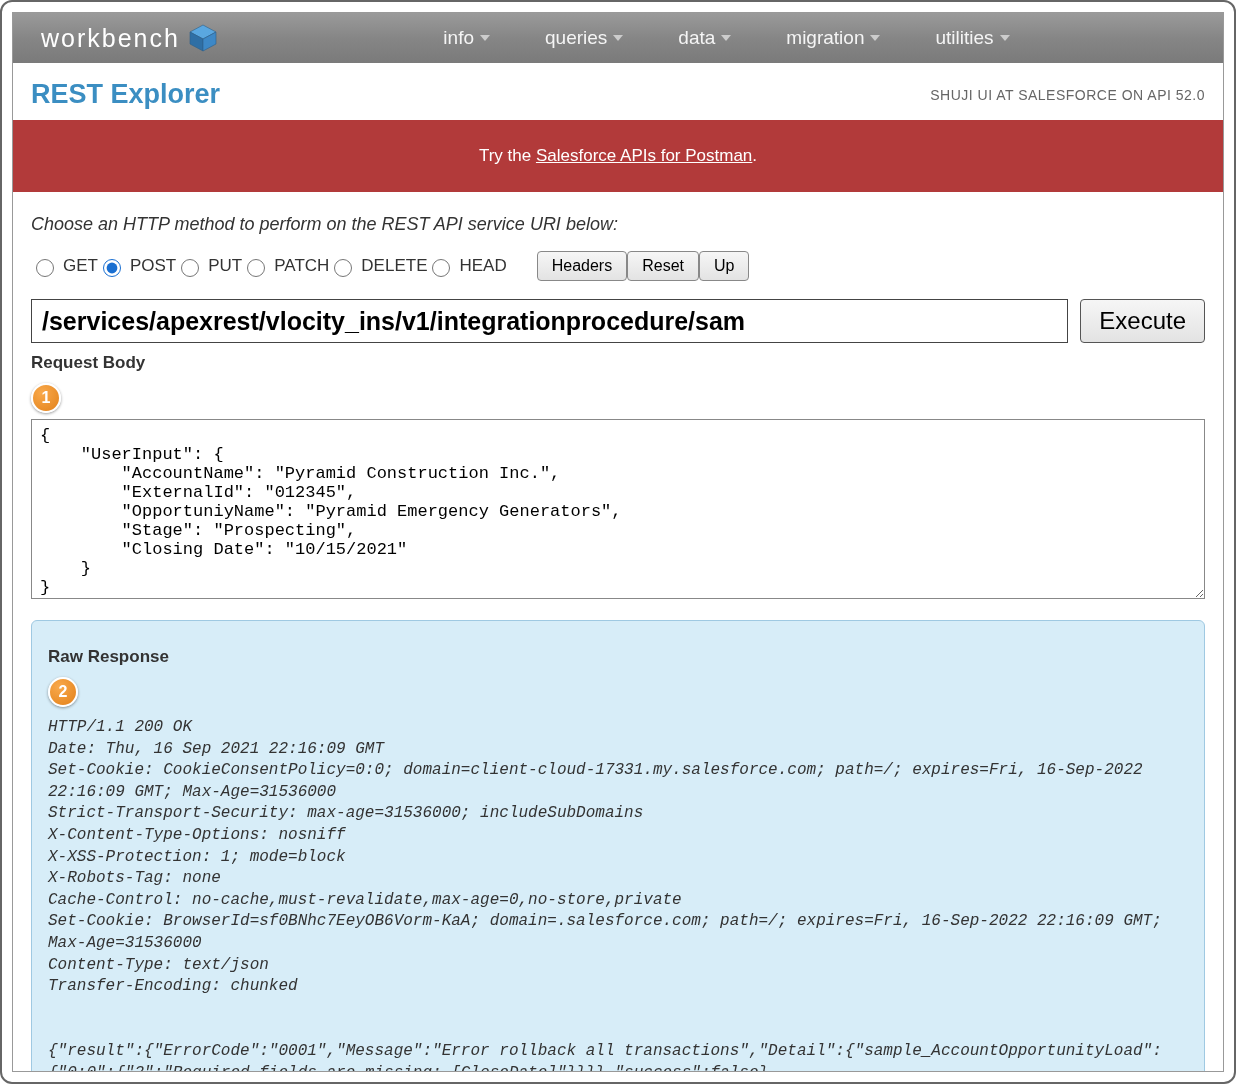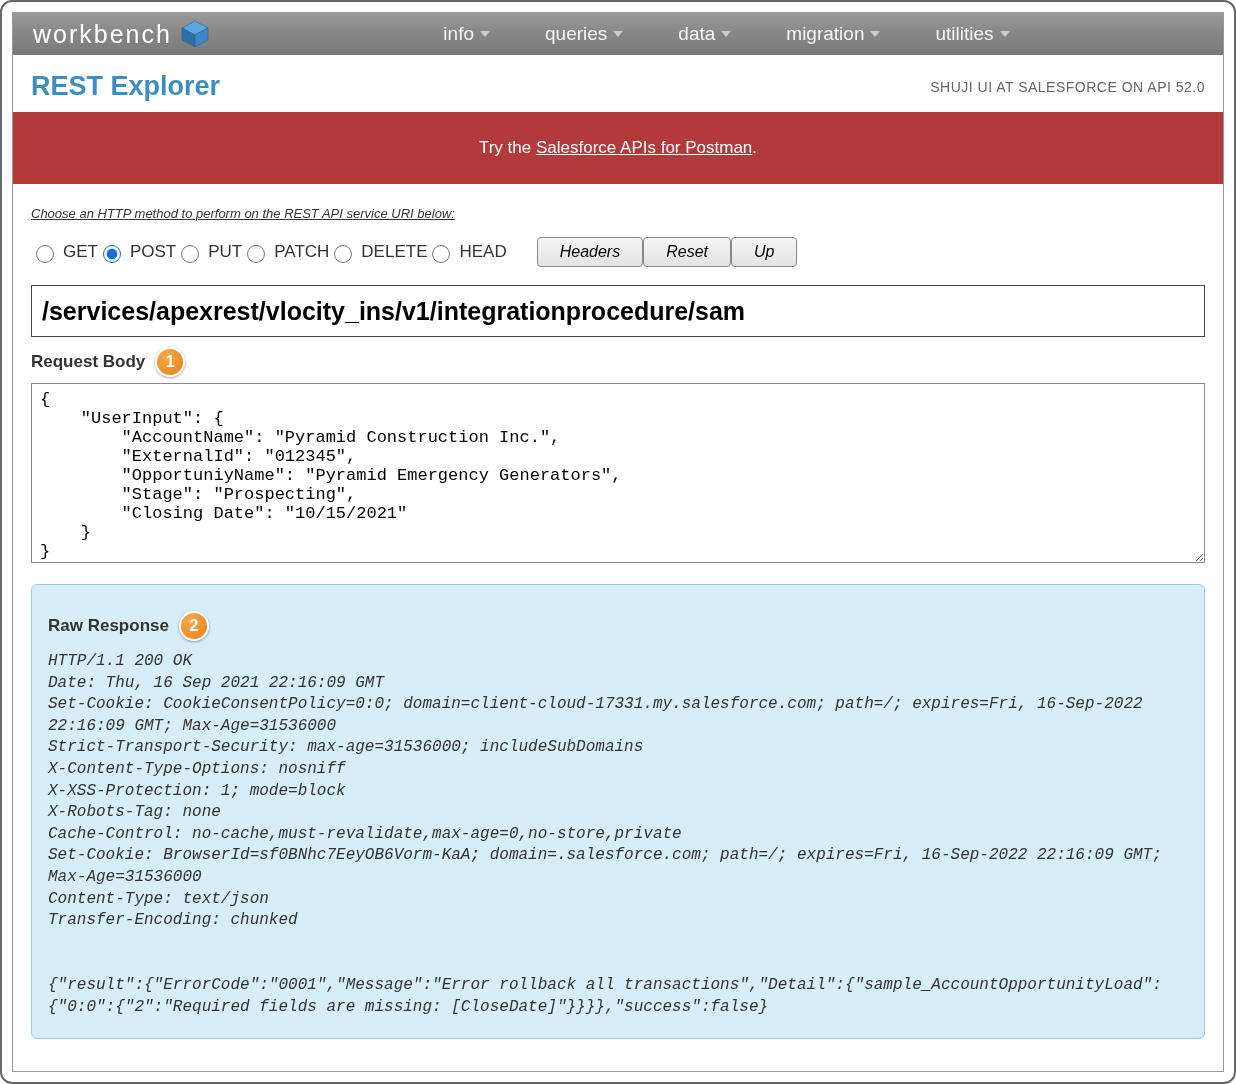--- a/index.html
+++ b/index.html
@@ -19,25 +19,25 @@
     background: #fff;
   }
   .inner-frame {
     width: 100%;
     height: 100%;
     border: 1px solid #999;
     background: #fff;
     overflow: hidden;
   }
   .topnav {
-    height: 42px;
+    height: 50px;
     background: linear-gradient(#9a9a9a, #868686 50%, #7a7a7a);
     display: flex;
     align-items: center;
-    padding: 0 20px;
+    padding: 0 28px;
   }
   .brand {
     display: flex;
     align-items: center;
     color: #fff;
     font-size: 25px;
     font-weight: 300;
     letter-spacing: 2px;
     font-family: "Trebuchet MS", sans-serif;
     margin-right: 40px;
@@ -95,23 +95,22 @@
   }
   .banner a {
     color: #fff;
     text-decoration: underline;
   }
   .content {
     padding: 14px 18px;
   }
   .instruction {
     font-style: italic;
-    font-size: 13px;
+    font-size: 18px;
     margin: 8px 0 16px 0;
-    text-decoration: underline;
   }
   .method-row {
     display: flex;
     align-items: center;
     gap: 0;
     margin-bottom: 18px;
   }
   .radio-lbl {
     display: flex;
     align-items: center;
@@ -120,56 +119,55 @@
   }
   .radio-lbl input[type=radio] {
     width: 18px;
     height: 18px;
     accent-color: #1a6fd1;
   }
   .btn {
     background: linear-gradient(#f6f6f6,#e3e3e3);
     border: 1px solid #888;
     border-radius: 4px;
-    padding: 5px 22px;
+    padding: 5px 14px;
     font-size: 16px;
     cursor: pointer;
-    font-style: italic;
   }
   .uri-row {
     display: flex;
     gap: 12px;
     align-items: center;
     margin-bottom: 10px;
   }
   .uri-input {
     flex: 1;
     border: 1.5px solid #444;
     padding: 6px 10px;
     font-size: 25px;
     font-weight: bold;
     font-family: Verdana, sans-serif;
-    height: 52px;
+    height: 44px;
   }
   .execute-btn {
     background: linear-gradient(#f6f6f6,#e3e3e3);
     border: 1.5px solid #555;
     border-radius: 4px;
     padding: 6px 18px;
     font-size: 24px;
     cursor: pointer;
     height: 44px;
   }
   .section-header {
     font-weight: bold;
     font-size: 17px;
     display: flex;
-    align-items: center;
     gap: 10px;
     margin: 6px 0;
+    flex-direction: column;
   }
   .callout {
     width: 30px;
     height: 30px;
     border-radius: 50%;
     background: radial-gradient(circle at 35% 30%, #f9a94b, #e2811a);
     color: #fff;
     font-weight: bold;
     display: flex;
     align-items: center;
@@ -286,20 +284,21 @@
             <span>HEAD</span>
           </label>
         <div class="spacer"></div>
         <button class="btn">Headers</button>
         <button class="btn">Reset</button>
         <button class="btn">Up</button>
       </div>
 
       <div class="uri-row">
         <input class="uri-input" type="text" value="/services/apexrest/vlocity_ins/v1/integrationprocedure/sam" style="">
+        <button class="execute-btn">Execute</button>
       </div>
 
       <div class="section-header">
         <span>Request Body</span>
         <span class="callout">1</span>
       </div>
       <textarea class="req-body" id="reqbody" style="">{
     "UserInput": {
         "AccountName": "Pyramid Construction Inc.",
         "ExternalId": "012345",

